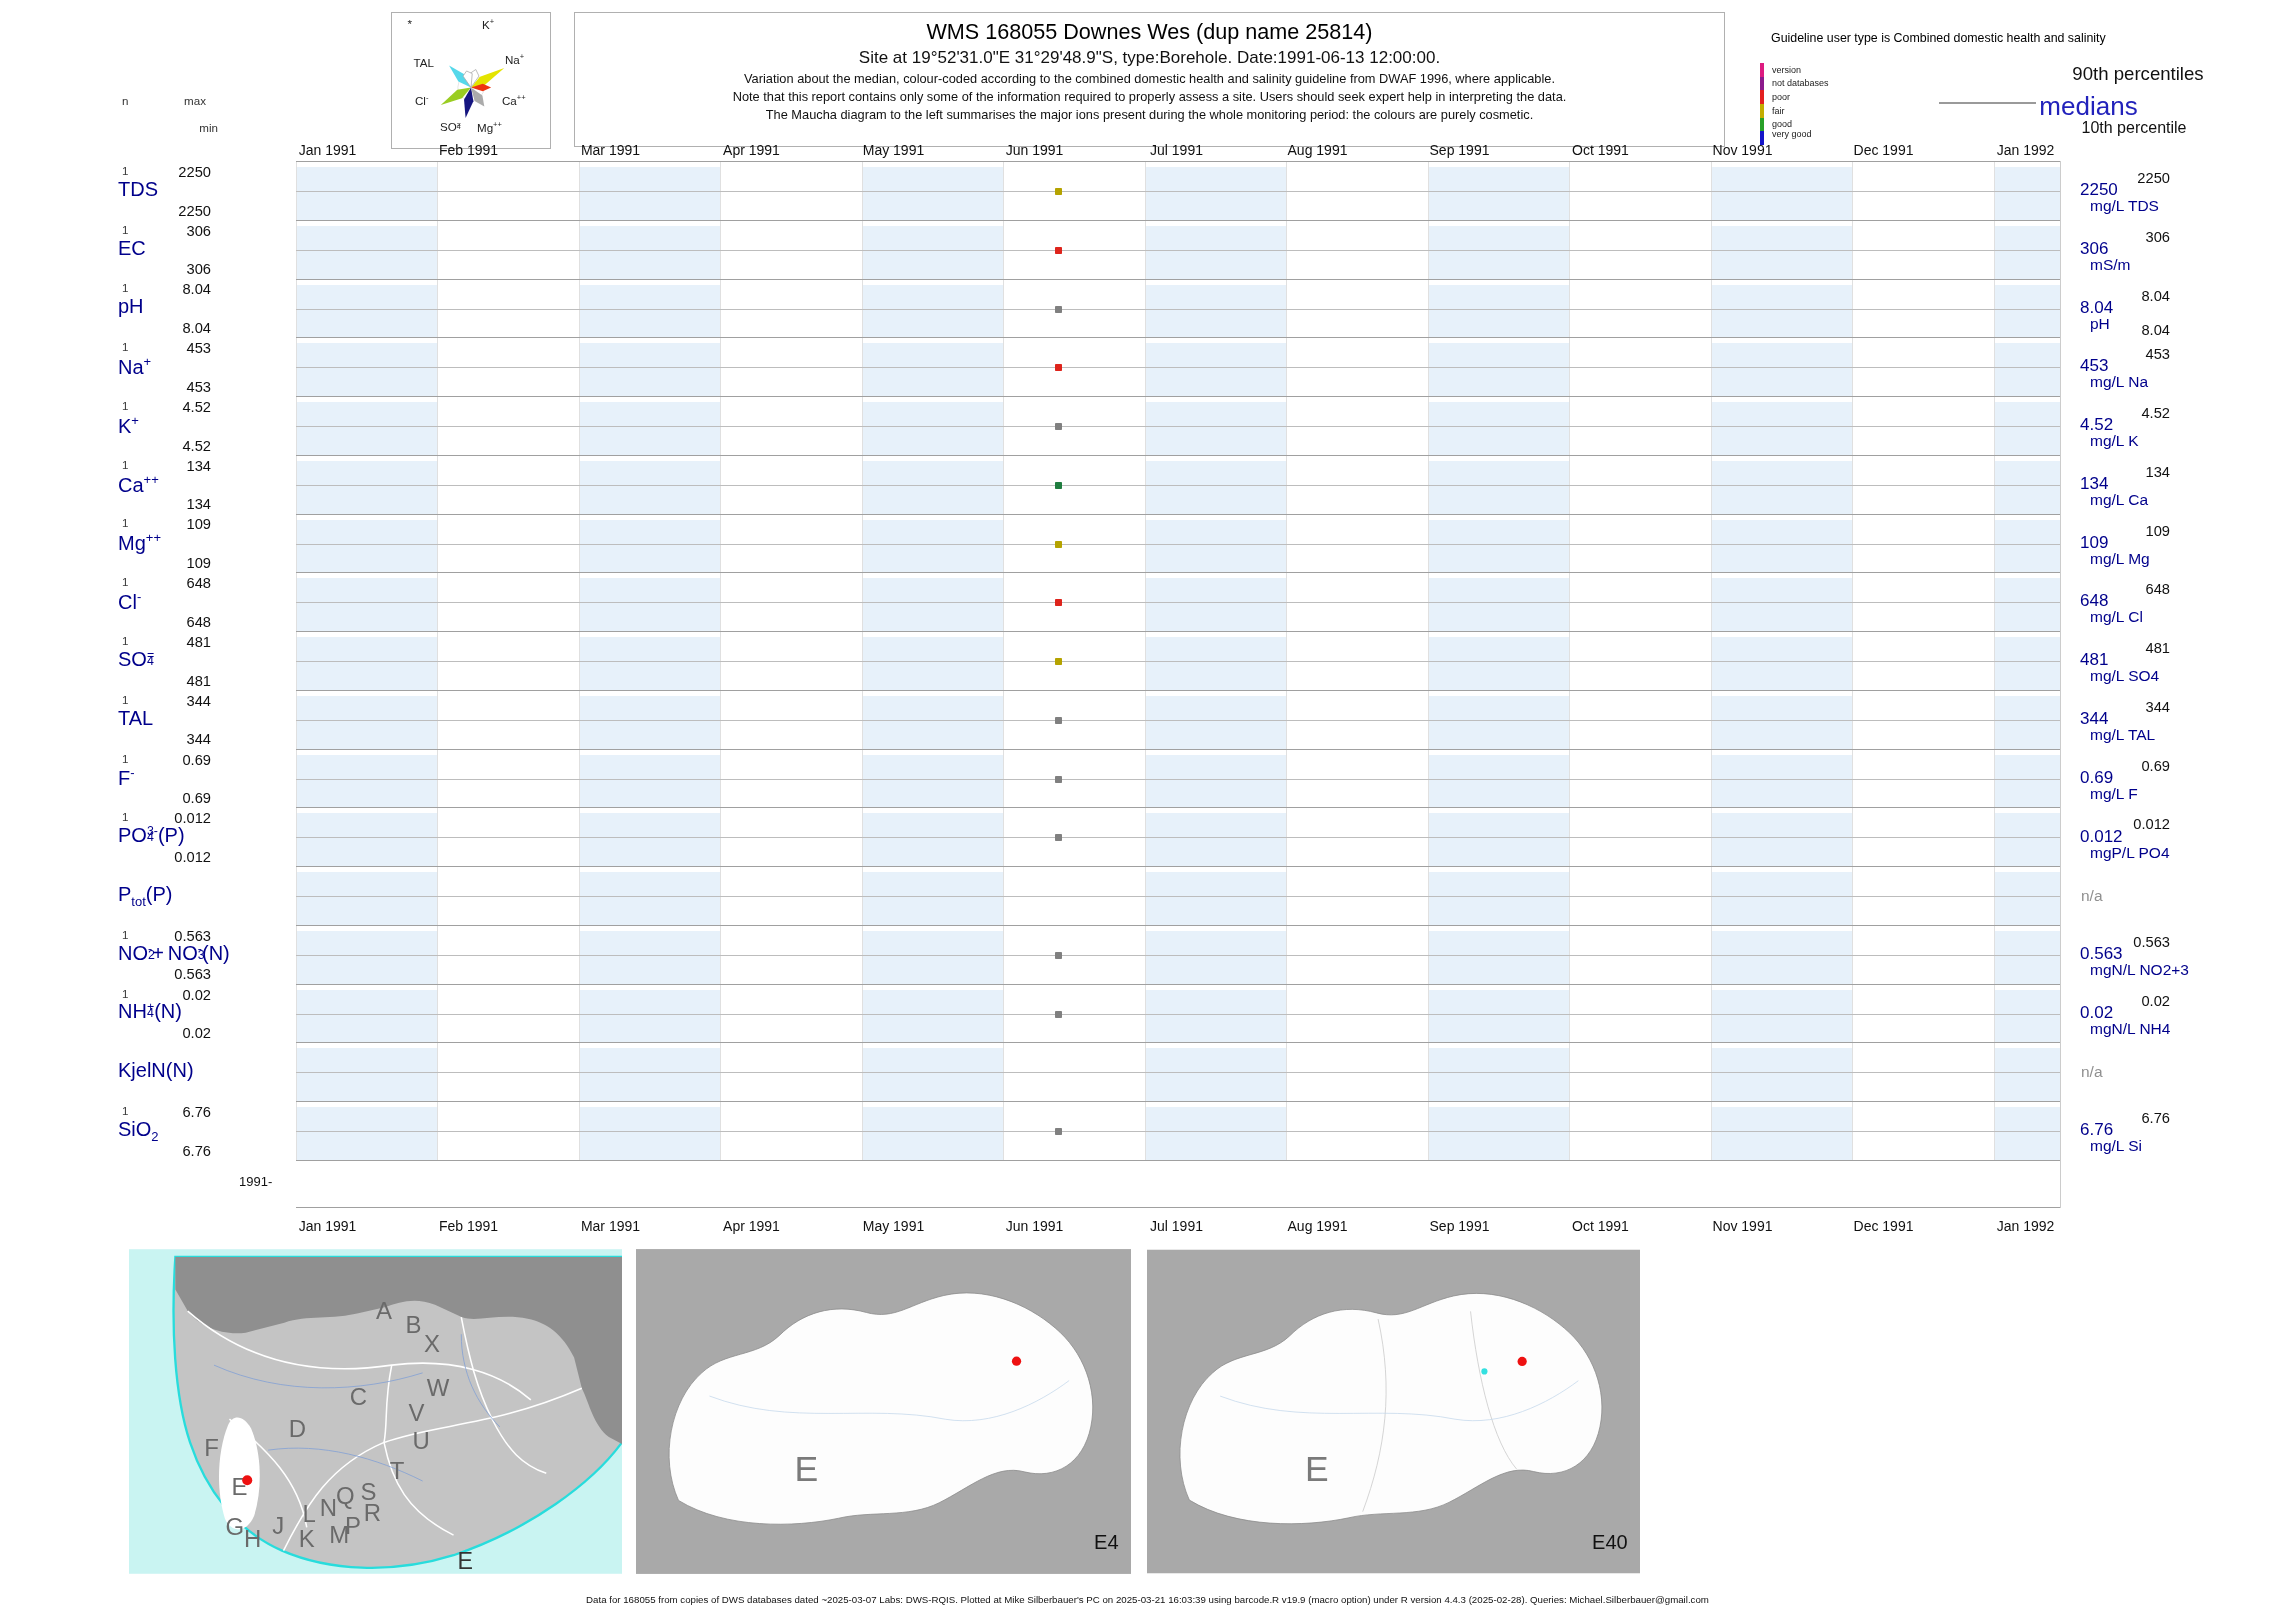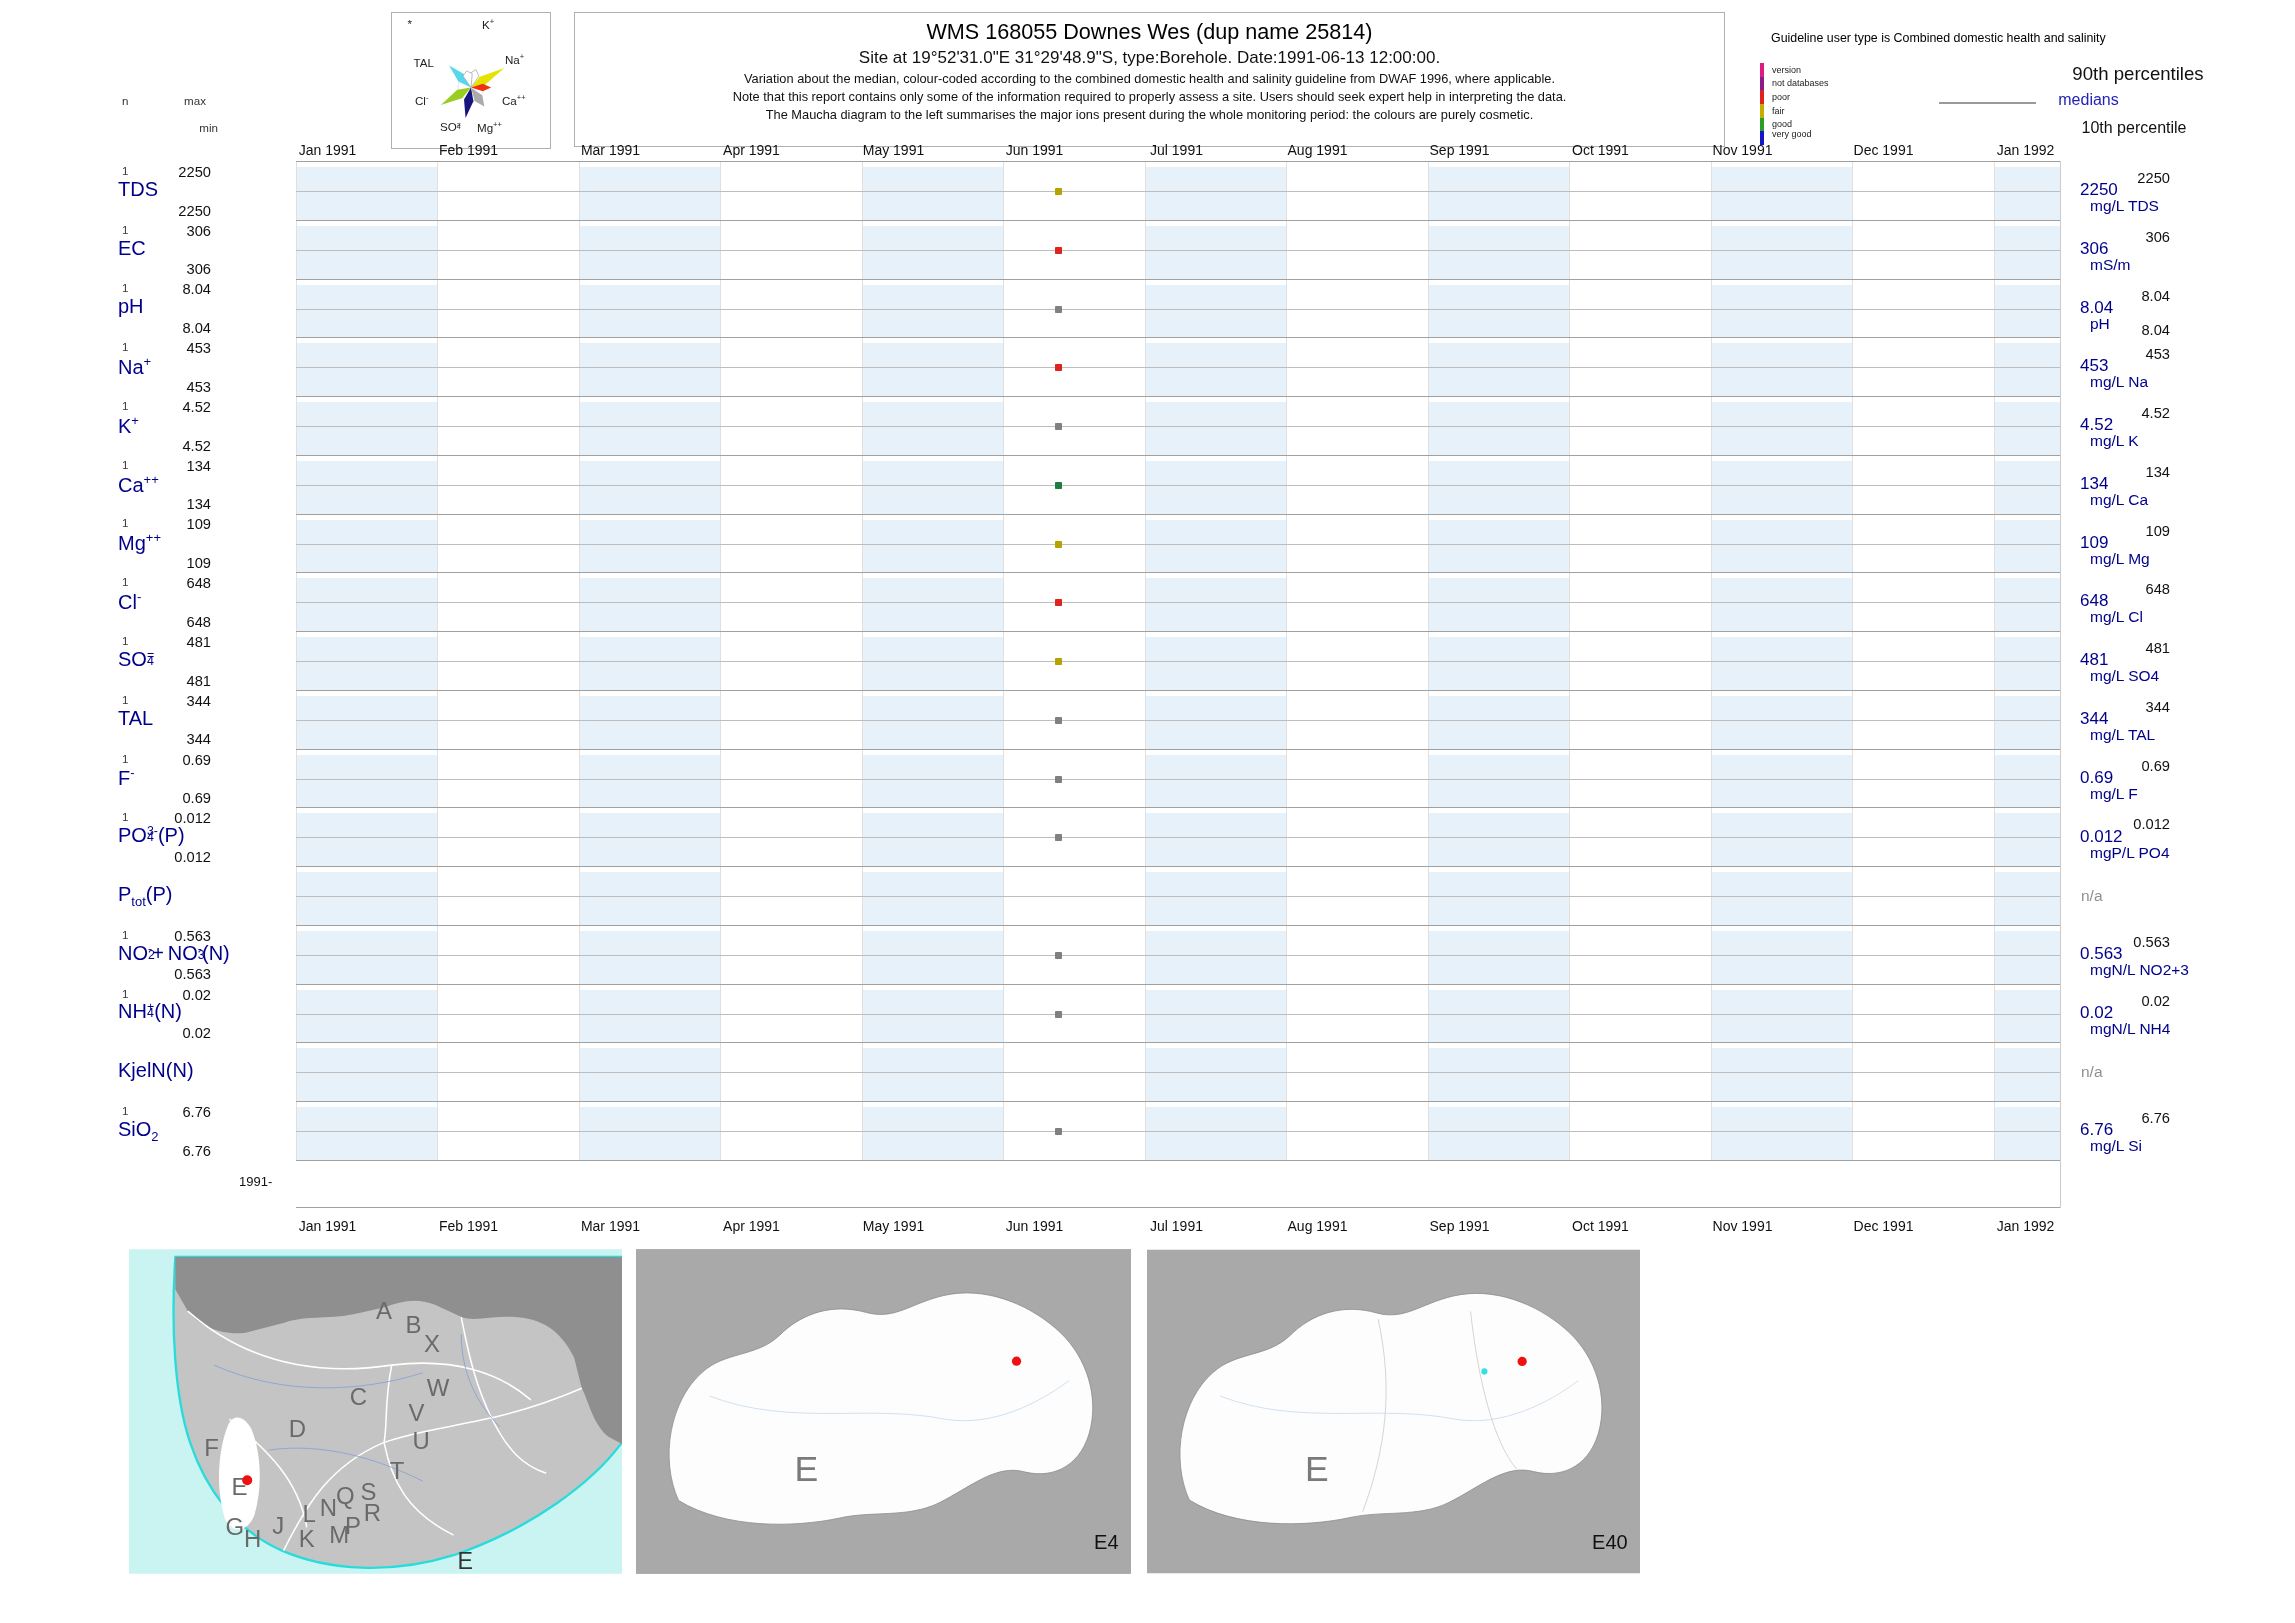--- a/index.html
+++ b/index.html
@@ -14,21 +14,21 @@
   .t1{font-size:21.6px;color:#000;}
   .t2{font-size:17px;margin-top:3.1px;}
   .t3{font-size:12.8px;margin-top:3.1px;}
   #maucha-box{left:391px;top:11.6px;width:158px;height:135px;}
   .ion{position:absolute;font-size:11.6px;color:#222;}
   
   #guide-title{left:1771px;top:31px;font-size:12.4px;color:#000;}
   .gcls{position:absolute;left:1772px;font-size:9px;color:#222;}
   .gseg{position:absolute;left:1760px;width:3.9px;}
   #p90-label{left:2053px;top:63px;width:170px;text-align:center;font-size:18.6px;}
-  #median-label{left:2038px;top:91px;width:101px;text-align:center;font-size:16px;color:#2222bb;}
+  #median-label{left:2038px;top:91px;width:101px;text-align:center;font-size:26px;color:#2222bb;}
   #median-line{left:1939px;top:102px;width:97px;height:1.5px;background:#9a9a9a;}
   #p10-label{left:2053px;top:119px;width:162px;text-align:center;font-size:16px;}
   
   #plot{position:absolute;left:296px;top:161px;width:1764px;height:1047px;border-right:0.8px solid #ccc;}
   .plot-row{position:absolute;left:0;width:1764px;height:59px;border-top:1.2px solid #a0a0a0;
             box-sizing:border-box;overflow:hidden;background:#fff;}
   .cell{position:absolute;top:0;height:59px;width:141px;border-left:0.8px solid #e0e0e0;box-sizing:border-box;}
   .cell.alt{background:linear-gradient(#fff 0,#fff 5.4px,#e7f1fa 5.4px,#e7f1fa 100%);}
   .medline{position:absolute;left:0;top:29px;width:100%;height:0.8px;background:#bdbdbd;}
   .pt{position:absolute;top:25.5px;left:759px;width:7px;height:7px;border-radius:0.8px;}
@@ -620,14 +620,15 @@
       </g>
       <path d="M95,190 C200,230 300,200 400,220 C460,230 520,200 560,170" stroke="#c5d8ec" stroke-width="1" fill="none"></path>
       <circle cx="438" cy="158" r="4" fill="#33e0e0"></circle>
     <text x="205" y="300" font-size="46" fill="#7a7a7a" font-family="&quot;Liberation Sans&quot;,sans-serif" text-anchor="start">E</text>
         <ellipse cx="487" cy="145" rx="6" ry="6" fill="#ee1111"></ellipse>
         <text x="624" y="388" font-size="26" fill="#111" font-family="&quot;Liberation Sans&quot;,sans-serif" text-anchor="end">E40</text>
       </svg>
   </div>
 
 
+  <div id="footer">Data for 168055 from copies of DWS databases dated ~2025-03-07 Labs: DWS-RQIS. Plotted at Mike Silberbauer's PC on 2025-03-21 16:03:39 using barcode.R v19.9 (macro option) under R version 4.4.3 (2025-02-28). Queries: Michael.Silberbauer@gmail.com</div>
 </div>
 
 
 </body></html>

